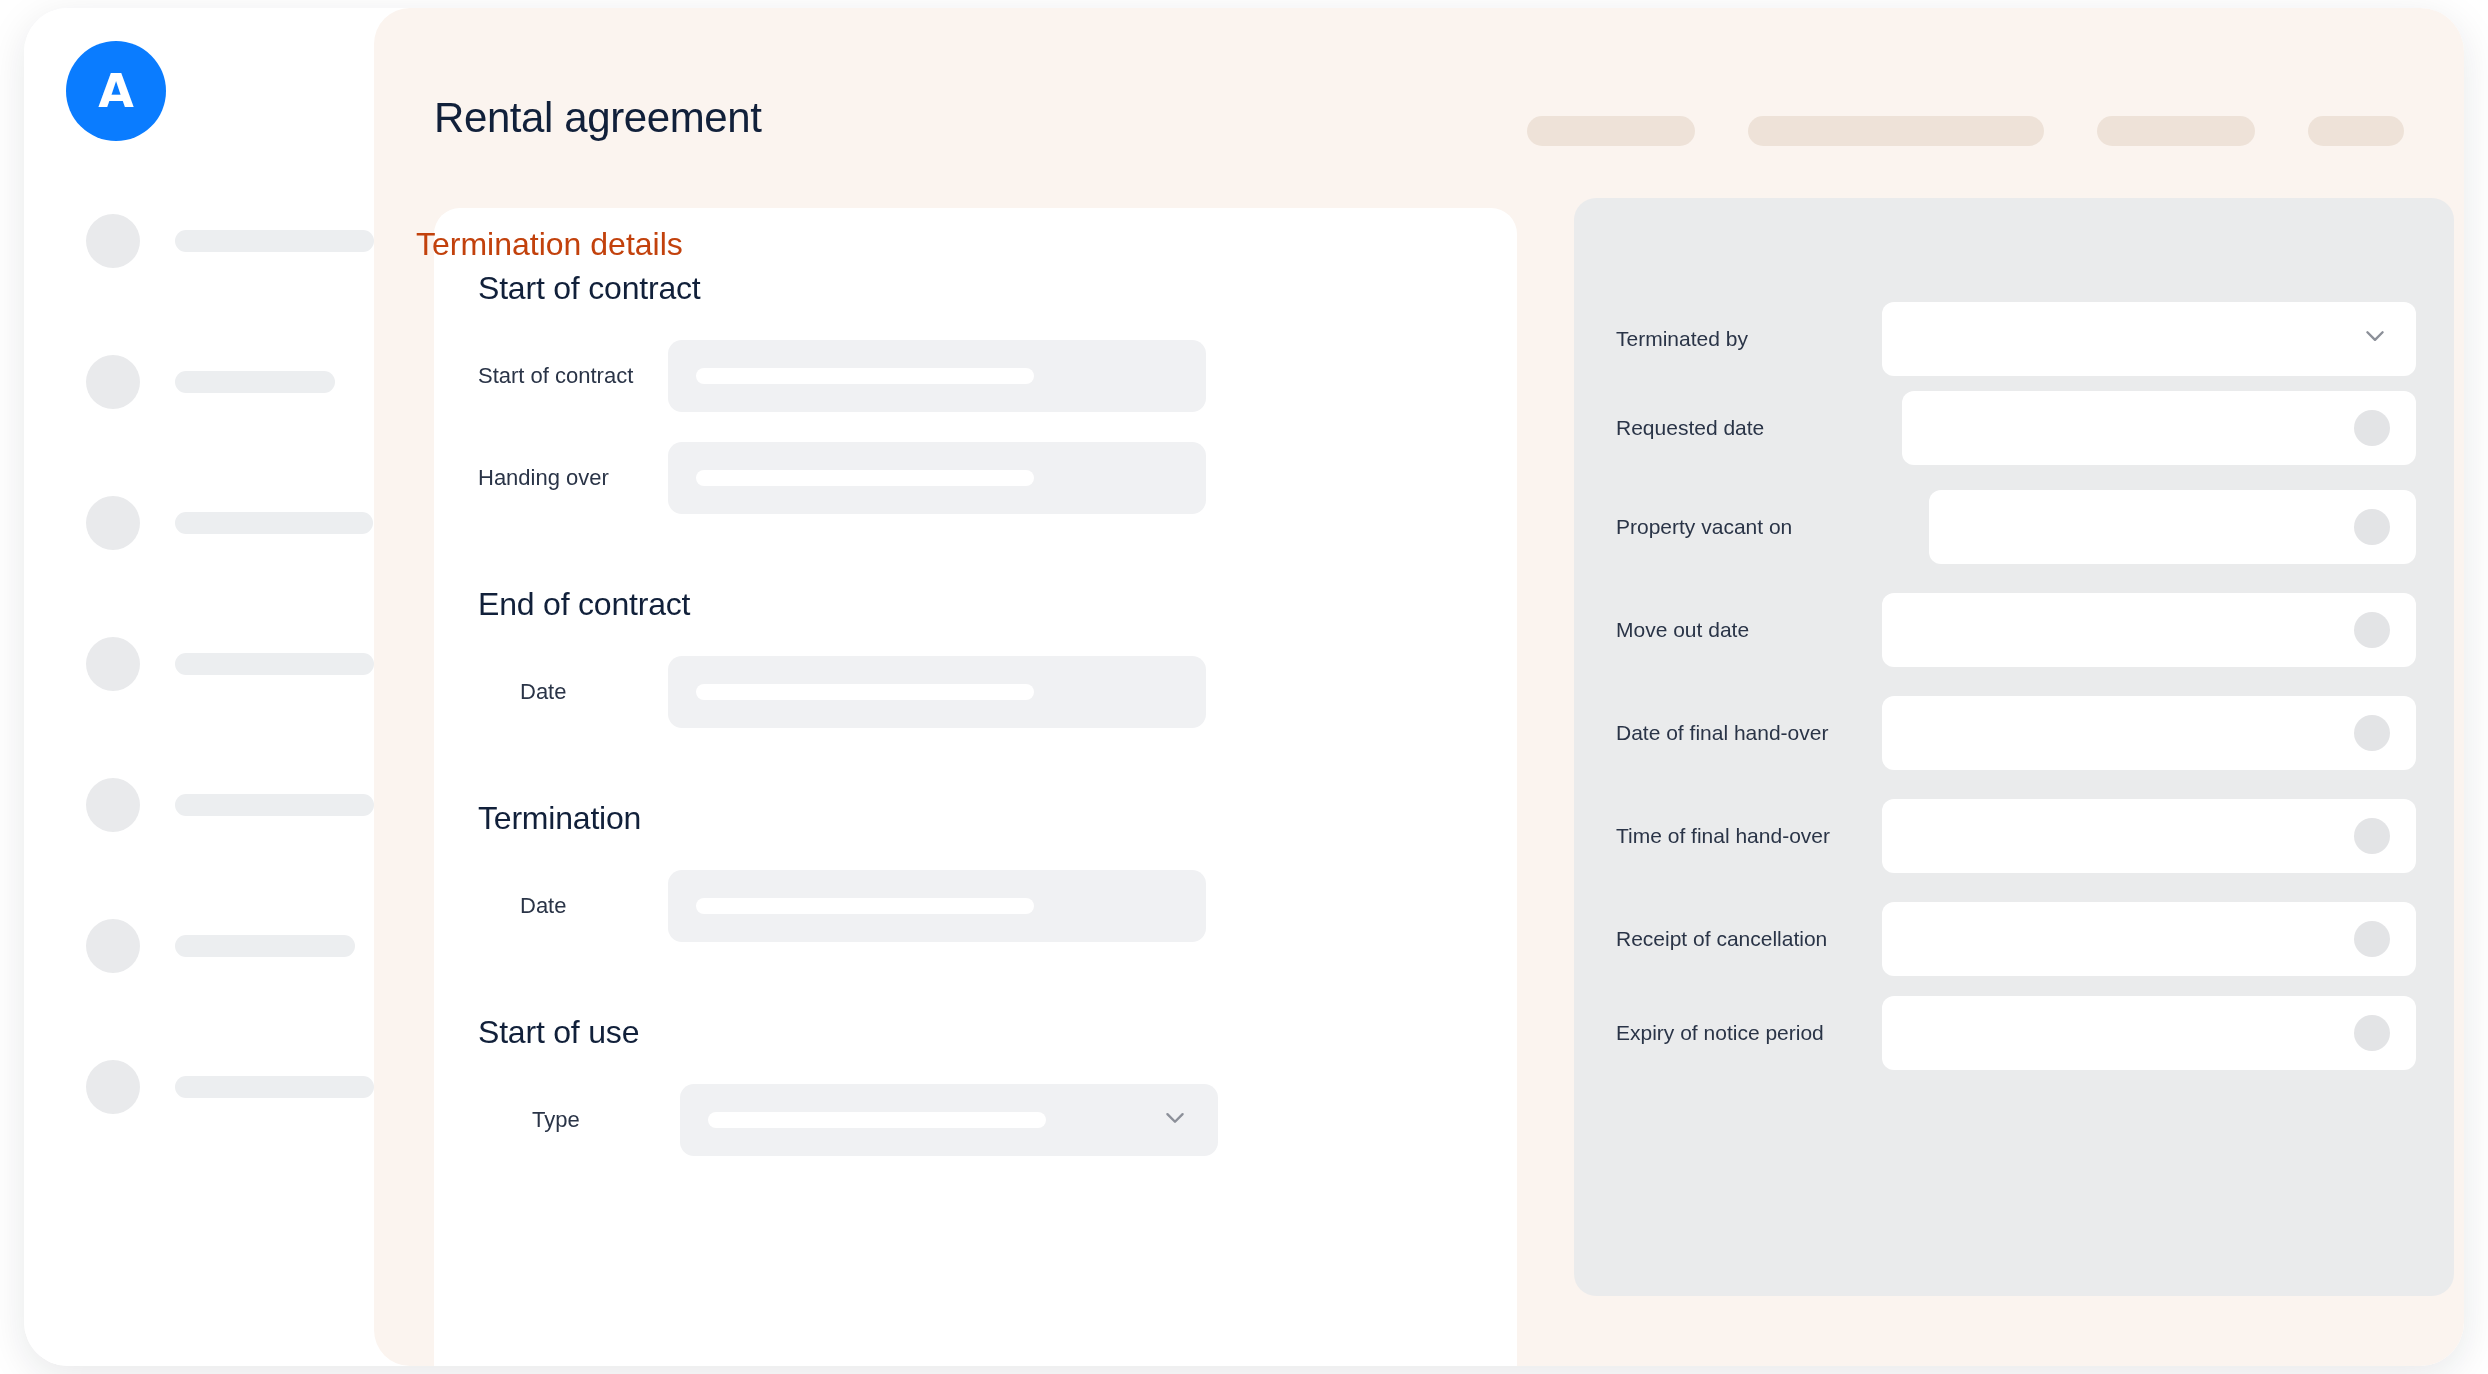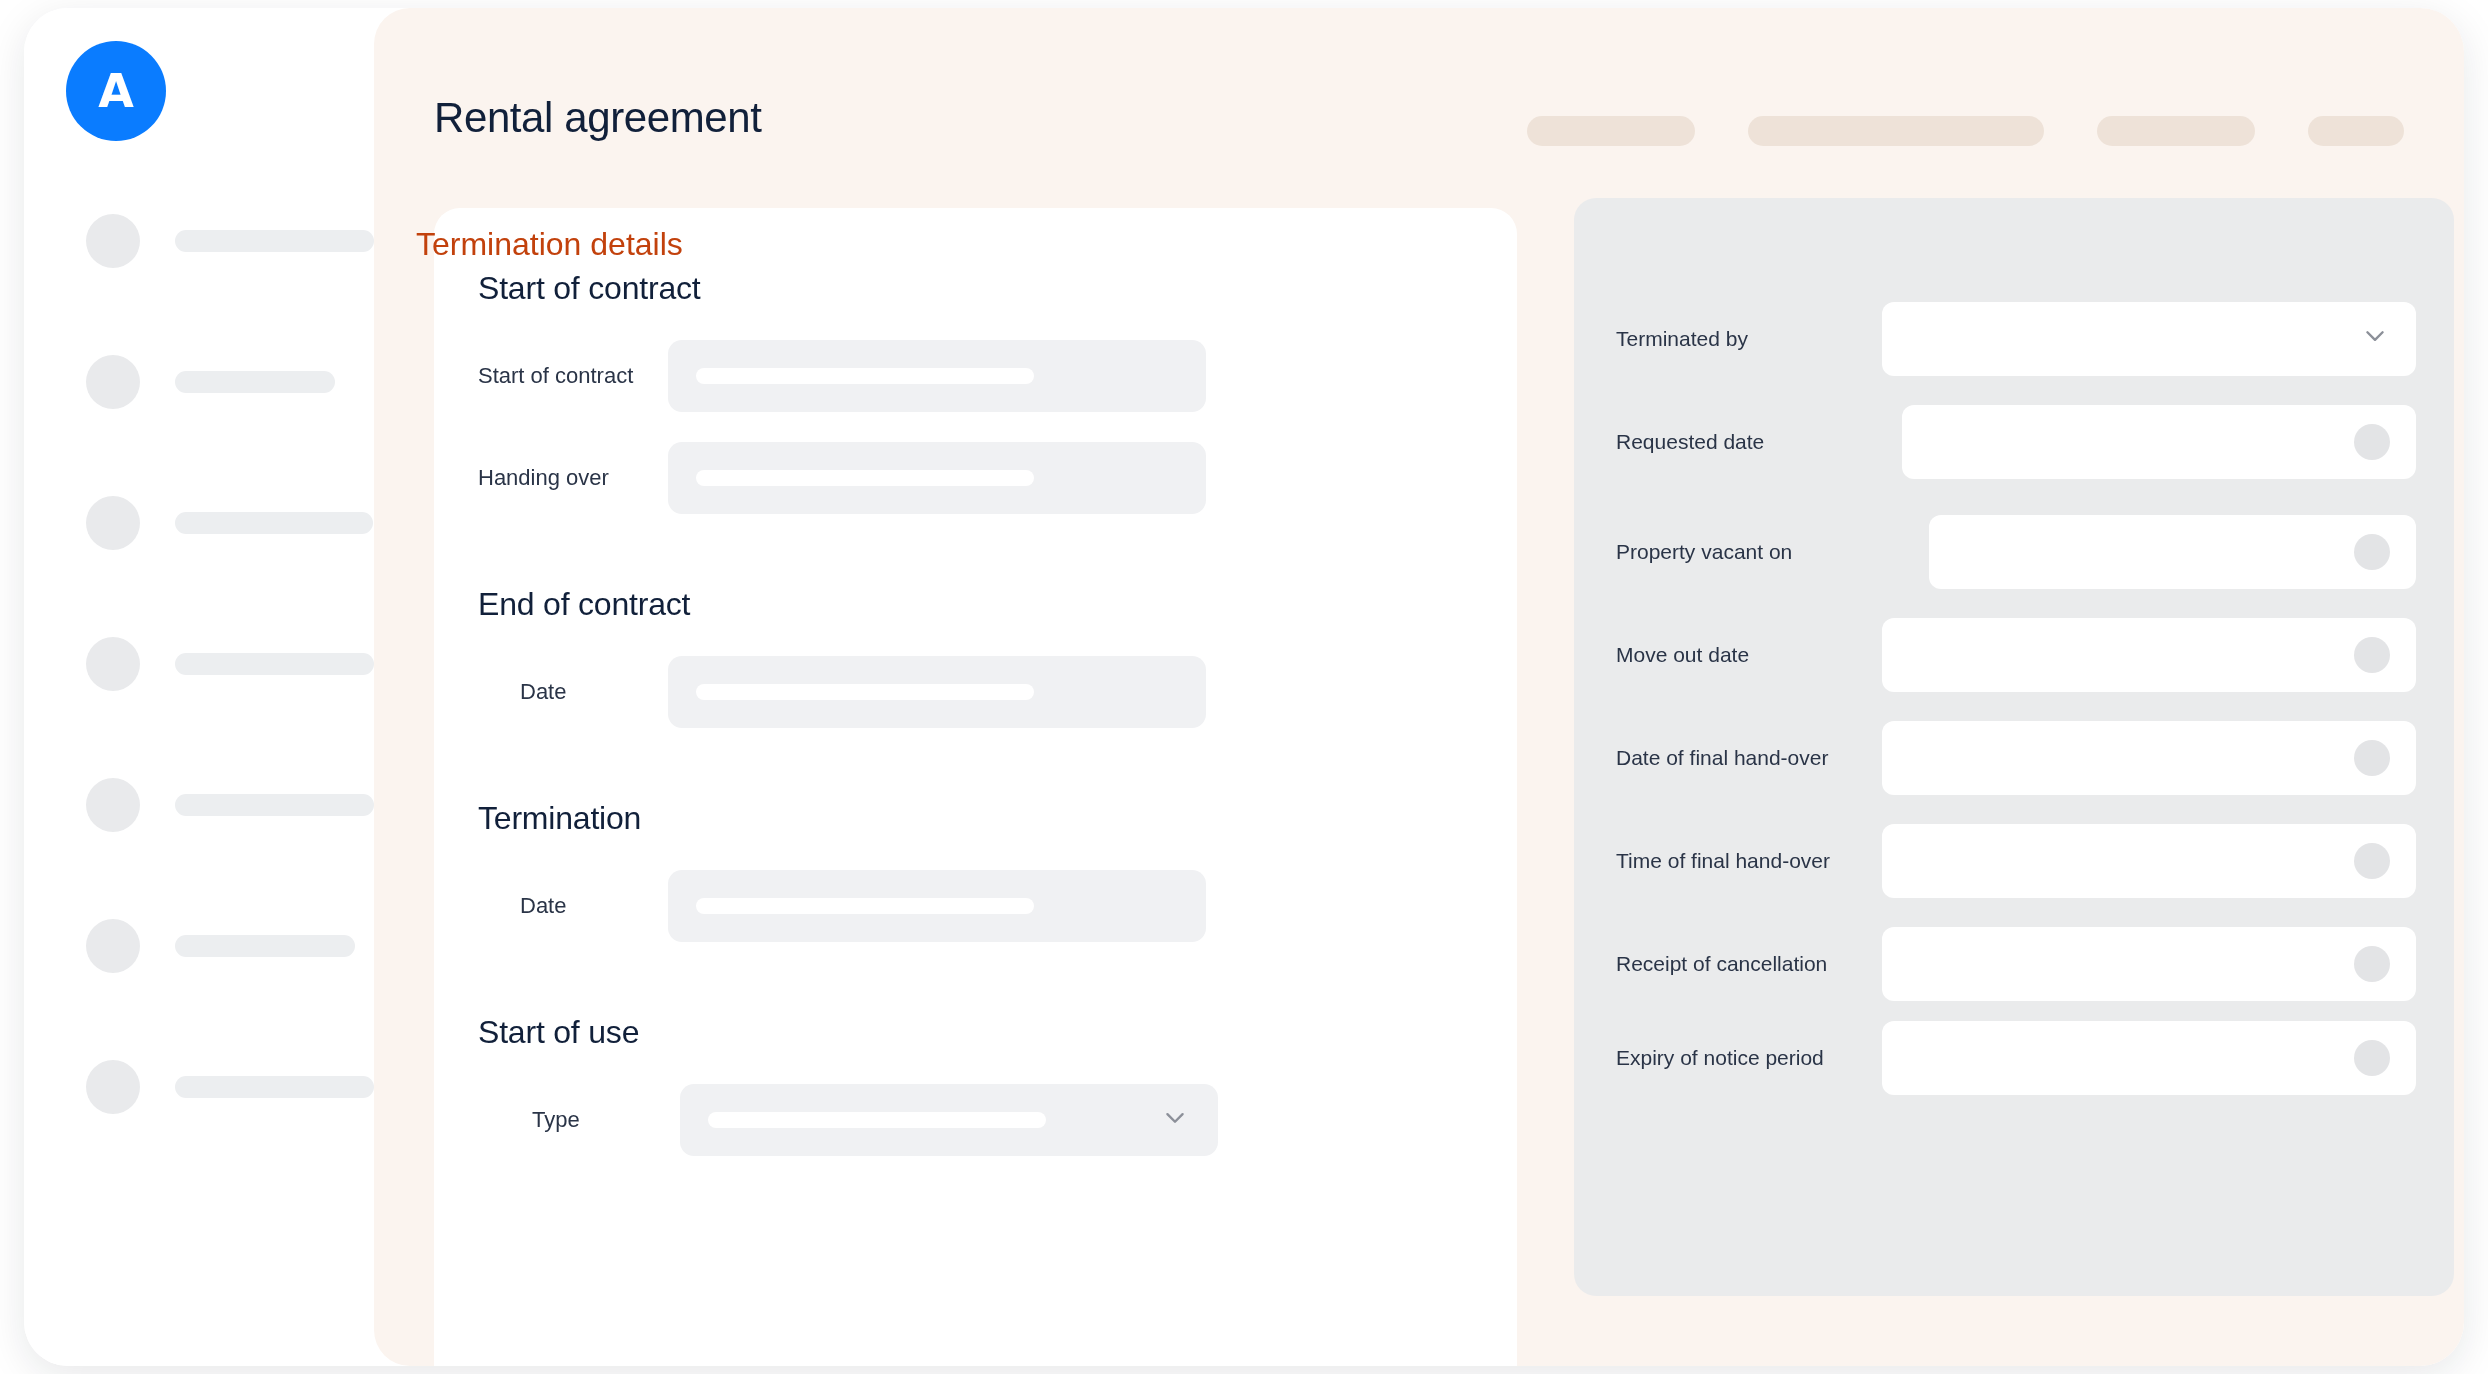--- a/index.html
+++ b/index.html
@@ -307,29 +307,29 @@
                 <polyline points="5,9 12,16 19,9"></polyline>
               </svg>
             </div>
           </div>
         </div>
       </div>
 
     <div class="card-right"></div>
     <div class="right-title">Termination details</div>
     <div id="right-rows" style="position:absolute; left:1242px; top:294px; width:800px;">
-        <div class="right-row" style="margin-bottom: 29px;">
+        <div class="right-row" style="margin-bottom: 15px;">
           <div class="right-label">Terminated by</div>
           <div class="right-input">
             <div class="right-chev"><svg viewBox="0 0 24 24" width="26" height="26" fill="none" stroke="#8c9099" stroke-width="2.2" stroke-linecap="round" stroke-linejoin="round">
                 <polyline points="5,9 12,16 19,9"></polyline>
               </svg></div>
           </div>
         </div>
-        <div class="right-row" style="margin-bottom: 36px; gap: 20px;">
+        <div class="right-row" style="margin-bottom: 25px; gap: 20px;">
           <div class="right-label">Requested date</div>
           <div class="right-input">
             <div class="right-knob"></div>
           </div>
         </div>
         <div class="right-row" style="margin-bottom: 29px; gap: 47px;">
           <div class="right-label">Property vacant on</div>
           <div class="right-input">
             <div class="right-knob"></div>
           </div>

